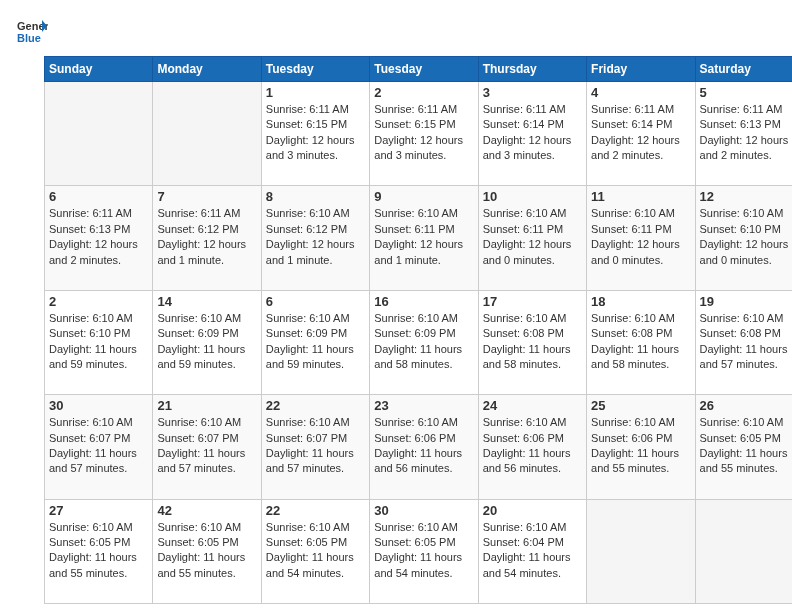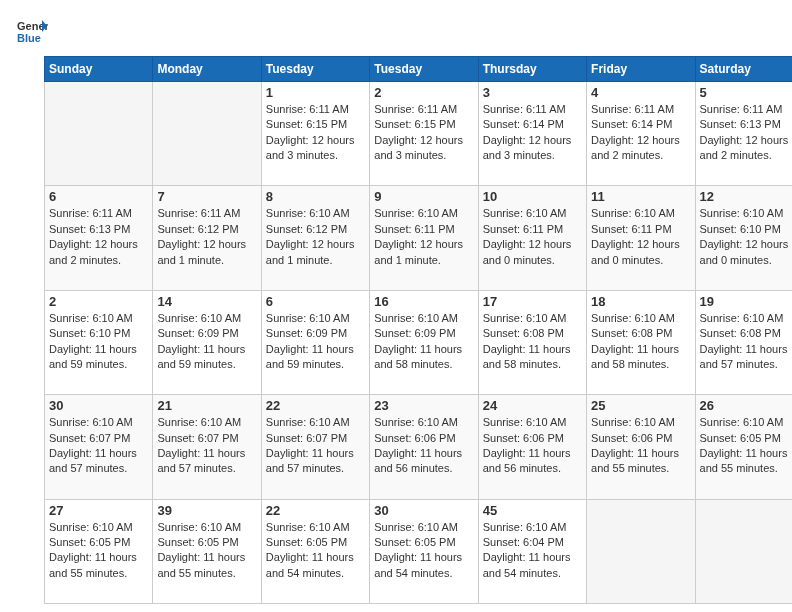--- a/index.html
+++ b/index.html
@@ -291,39 +291,39 @@
           </td>
         </tr>
         <tr>
           <td>
             <span class="day-number">27</span>
             <div class="day-info" style="white-space: pre-line;">Sunrise: 6:10 AM
 Sunset: 6:05 PM
 Daylight: 11 hours and 55 minutes.</div>
           </td>
           <td>
-            <span class="day-number">39</span>
+            <span class="day-number">42</span>
             <div class="day-info" style="white-space: pre-line;">Sunrise: 6:10 AM
 Sunset: 6:05 PM
 Daylight: 11 hours and 55 minutes.</div>
           </td>
           <td>
             <span class="day-number">22</span>
             <div class="day-info" style="white-space: pre-line;">Sunrise: 6:10 AM
 Sunset: 6:05 PM
 Daylight: 11 hours and 54 minutes.</div>
           </td>
           <td>
             <span class="day-number">30</span>
             <div class="day-info" style="white-space: pre-line;">Sunrise: 6:10 AM
 Sunset: 6:05 PM
 Daylight: 11 hours and 54 minutes.</div>
           </td>
           <td>
-            <span class="day-number">45</span>
+            <span class="day-number">20</span>
             <div class="day-info" style="white-space: pre-line;">Sunrise: 6:10 AM
 Sunset: 6:04 PM
 Daylight: 11 hours and 54 minutes.</div>
           </td>
           <td class="empty"></td>
           <td class="empty"></td>
         </tr>
       </tbody>
   </table>
 </div>

